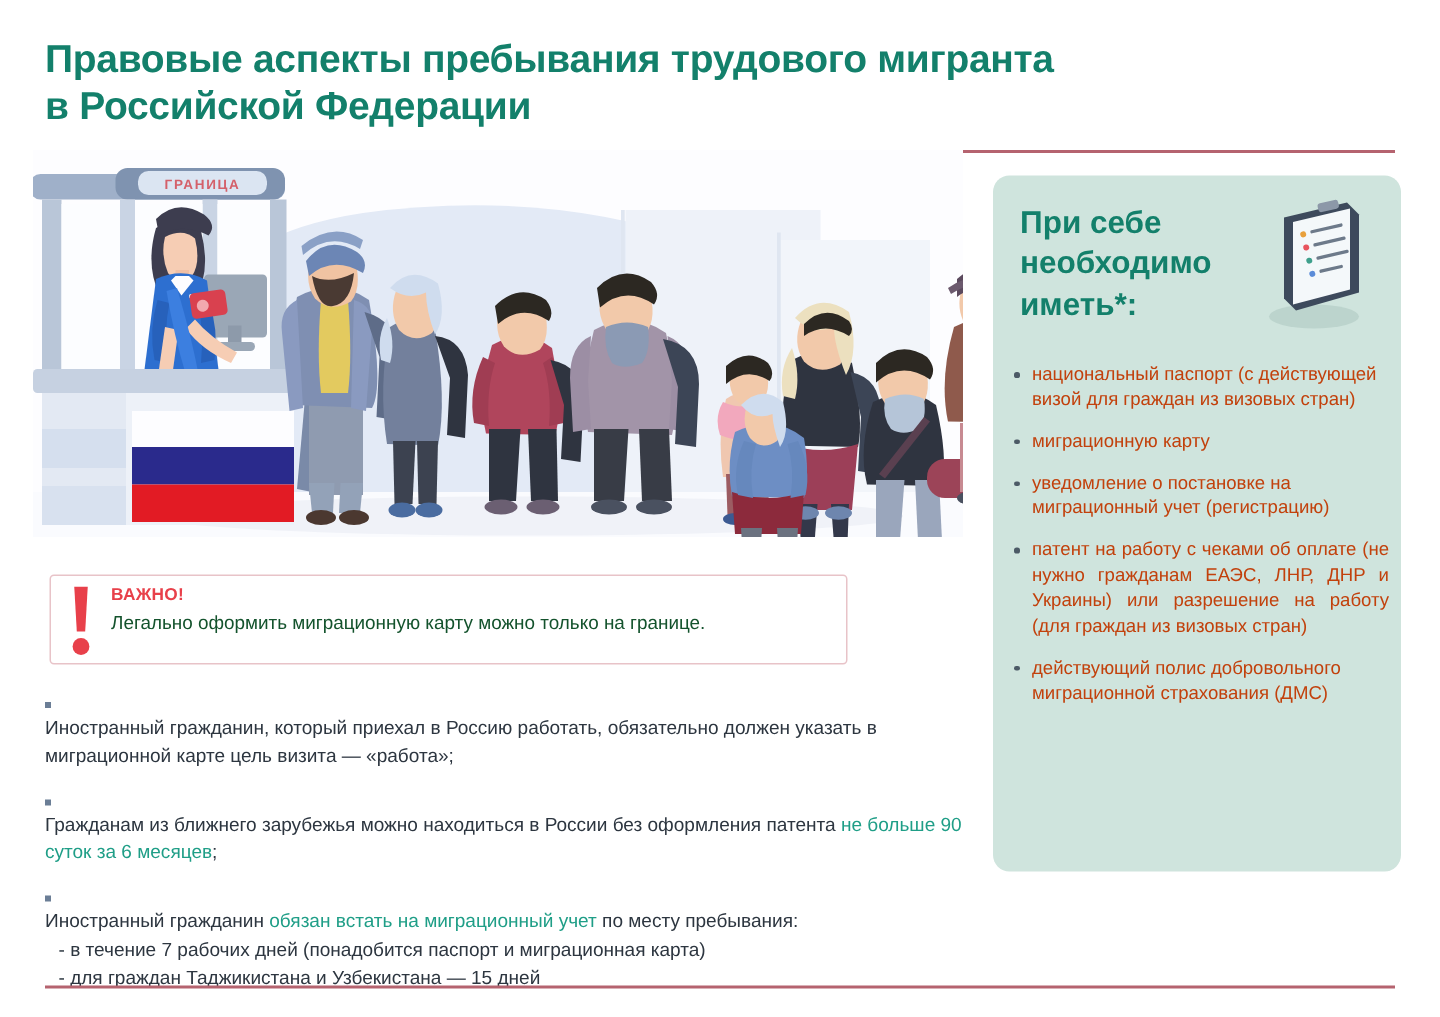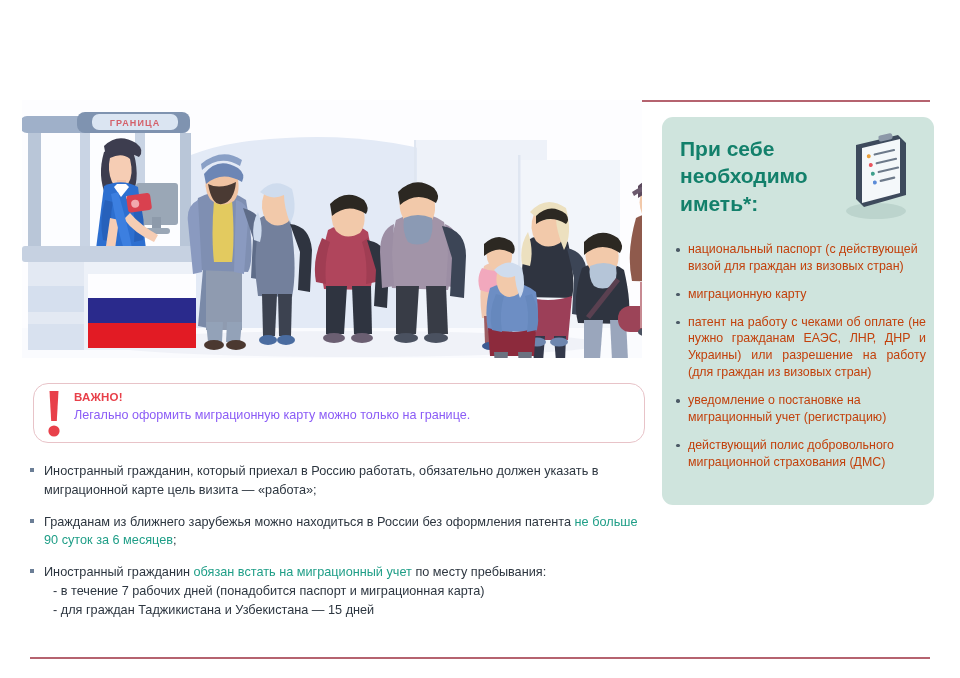--- a/index.html
+++ b/index.html
@@ -25,62 +25,66 @@
     position:absolute; left:30px; top:657px; width:900px; height:2px;
     background:#b5636f;
   }
 
   
   .illo { position:absolute; left:22px; top:100px; width:620px; height:258px; overflow:hidden; }
   .illo svg { display:block; }
 
   
   .callout {
-    position:absolute; left:33px; top:383px; width:612px; height:60px;
-    border:1.4px solid #e8c3c8; border-radius:15px; background:#fff;
+    position:absolute; left:33px; top:383px; width:532px; height:60px;
+    border:1.4px solid #e8c3c8; border-radius:3px; background:#fff;
   }
   .callout .excl { position:absolute; left:12px; top:7px; width:16px; height:46px; }
   .callout .ctext { position:absolute; left:40px; top:6px; right:8px; }
   .callout .chead { font-size:11.5px; font-weight:bold; color:#e8404a; line-height:1.35; letter-spacing:.2px;}
-  .callout .cline { font-size:12.6px; color:#8b5cf6; line-height:1.45; }
+  .callout .cline { font-size:12.6px; color:#14532d; line-height:1.45; }
 
   
   .leftlist { position:absolute; left:30px; top:462px; width:612px; }
-  .lrow { display:flex; margin-bottom:13px; }
+  .lrow { display:flex; margin-bottom:13px;flex-direction:column; }
   .lmark {
     width:14px; flex:0 0 14px; padding-top:6px;
   }
   .lmark i { display:block; width:4px; height:4px; background:#6b7e96; }
   .lbody { flex:1; font-size:12.7px; line-height:1.48; color:#2d3640; }
   .hl { color:#1f9e87; }
   .sub { display:block; padding-left:9px; }
 
   
   .rpanel {
-    position:absolute; left:662px; top:117px; width:272px; height:388px;
+    position:absolute; left:662px; top:117px; width:272px; height:464px;
     background:#cfe4dd; border-radius:11px; overflow:hidden;
   }
   .rhead {
     position:absolute; left:18px; top:18px; width:170px;
     font-size:21px; font-weight:bold; color:#13806b; line-height:1.3;
   }
   .clip { position:absolute; right:16px; top:14px; width:78px; height:92px; }
 
   .rlist { position:absolute; left:14px; top:124px; width:250px; }
   .rrow { display:flex; margin-bottom:11px; }
   .rmark { width:12px; flex:0 0 12px; padding-top:7px; }
   .rmark i { display:block; width:3.5px; height:3.5px; border-radius:50%; background:#4c5a66; }
   .rbody { flex:1; font-size:12.4px; line-height:1.36; color:#c2410c; }
   .rbody.just { text-align:justify; }
 </style>
 </head>
 <body>
 
 <div id="page">
 
+  <div class="title">
+    <span>Правовые аспекты пребывания трудового мигранта</span><br>
+    <span>в Российской Федерации</span>
+  </div>
   <div class="rule-top"></div>
 
   <div class="illo">
     <svg width="620" height="258" viewBox="0 0 620 258" xmlns="http://www.w3.org/2000/svg">
       <defs>
         <clipPath id="cp">
             <rect x="0" y="0" width="620" height="258"></rect>
           </clipPath>
       </defs>
       <g clip-path="url(#cp)">
@@ -340,32 +344,32 @@
       <div class="rrow">
         <div class="rmark">
             <i></i>
           </div>
         <div class="rbody">миграционную карту</div>
       </div>
       <div class="rrow">
         <div class="rmark">
             <i></i>
           </div>
+        <div class="rbody">уведомление о постановке на миграционный учет (регистрацию)</div>
+      </div>
+      <div class="rrow">
+        <div class="rmark">
+            <i></i>
+          </div>
         <div class="rbody just">патент на работу с чеками об оплате (не нужно гражданам ЕАЭС, ЛНР, ДНР и Украины) или разрешение на работу (для граждан из визовых стран)</div>
       </div>
       <div class="rrow">
         <div class="rmark">
             <i></i>
           </div>
-        <div class="rbody">уведомление о постановке на миграционный учет (регистрацию)</div>
-      </div>
-      <div class="rrow">
-        <div class="rmark">
-            <i></i>
-          </div>
         <div class="rbody">действующий полис добровольного миграционной страхования (ДМС)</div>
       </div>
     </div>
 
   </div>
 
   <div class="rule-bottom"></div>
 
 </div>
 

